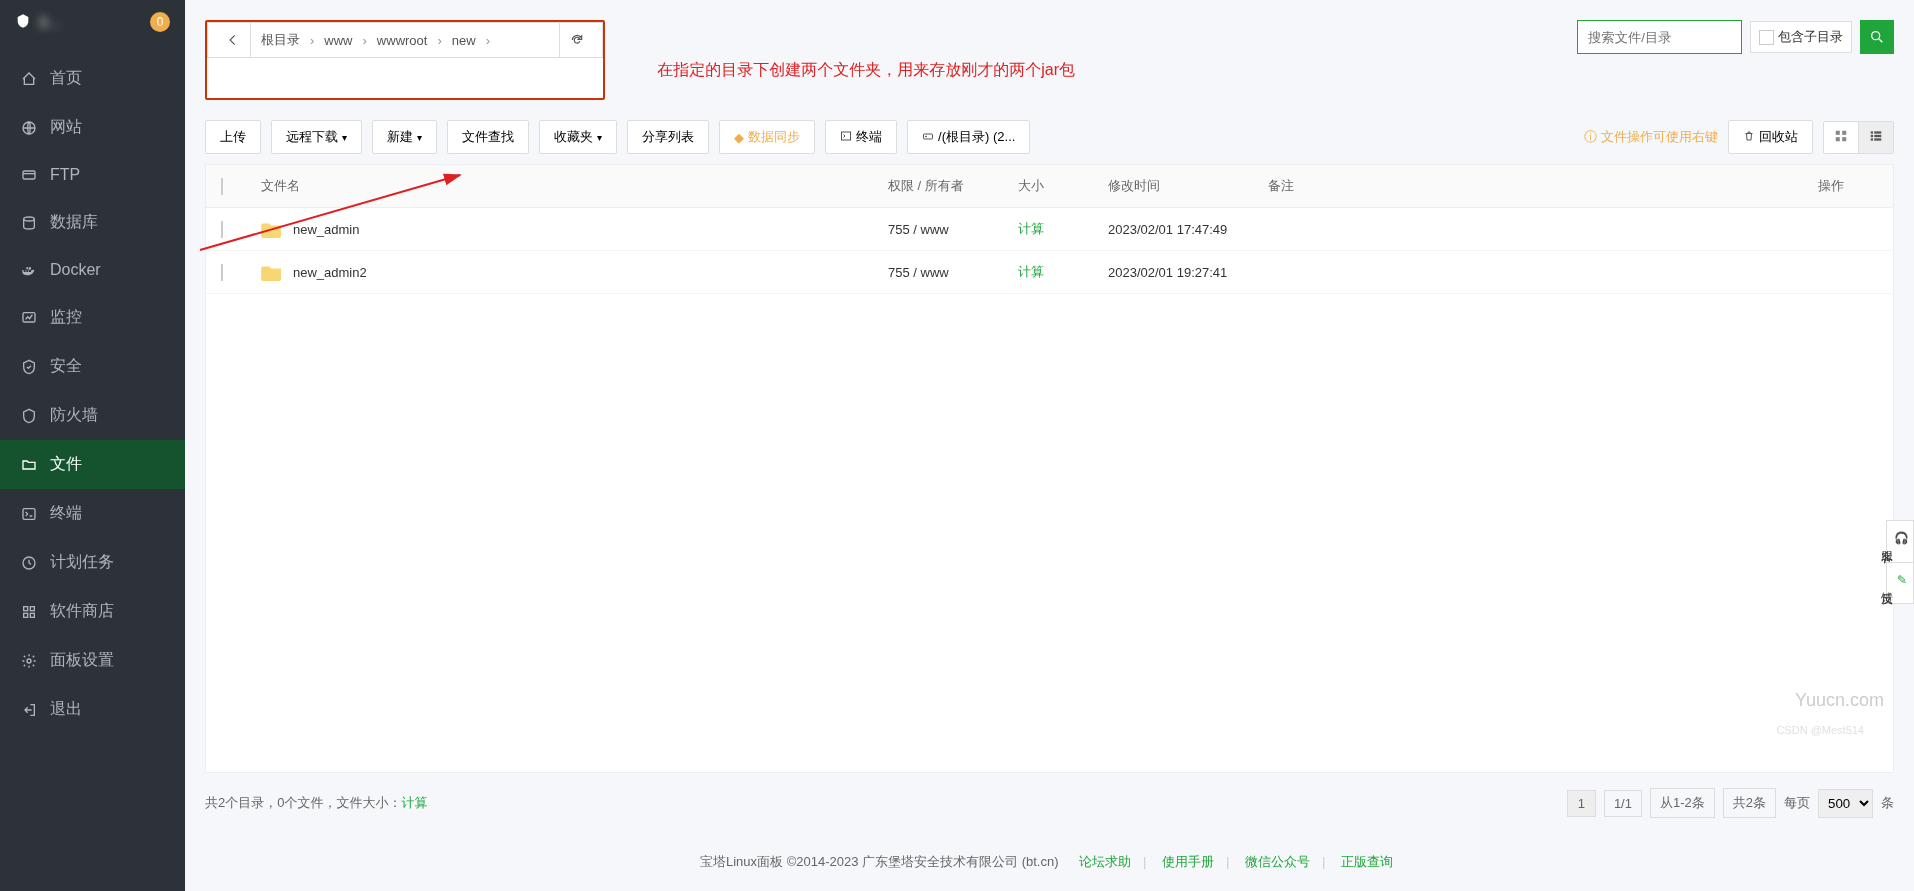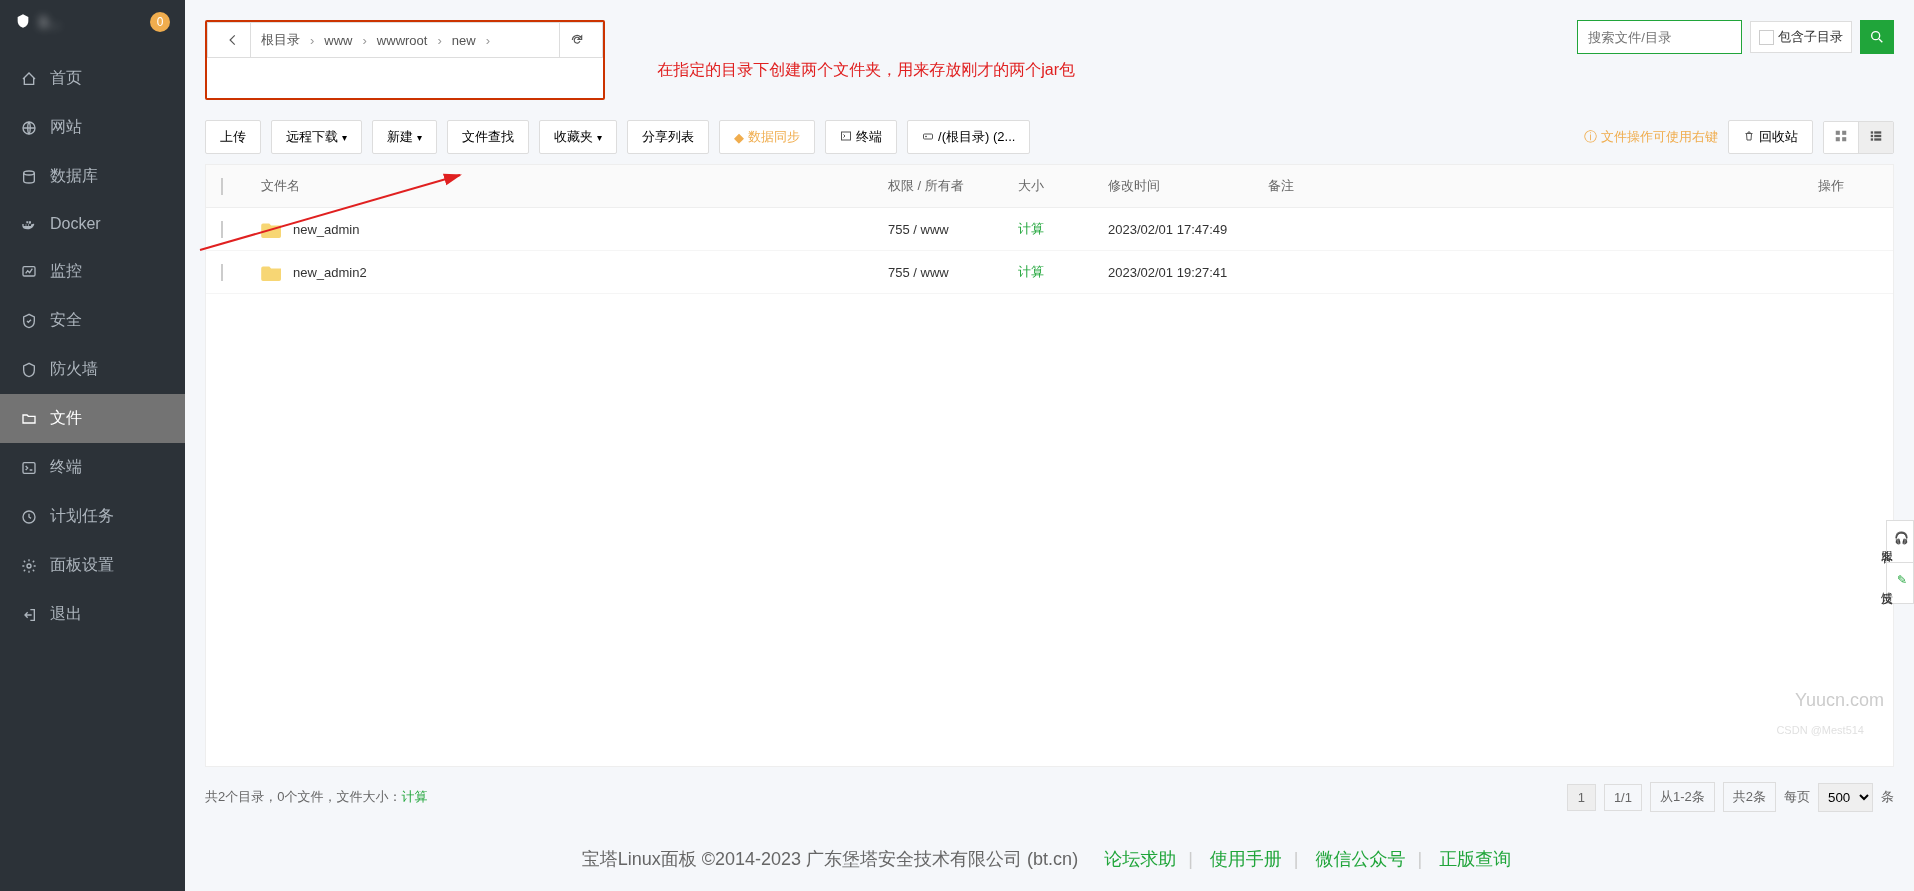--- a/index.html
+++ b/index.html
@@ -7,21 +7,21 @@
     .container { display: flex; min-height: 891px; }
     
     
     .sidebar { width: 185px; background: #2c3238; color: #adb5bd; display: flex; flex-direction: column; }
     .sidebar-header { display: flex; align-items: center; padding: 12px 15px; color: #fff; font-size: 14px; }
     .sidebar-header .logo-icon { margin-right: 8px; }
     .sidebar-header .blur-text { filter: blur(4px); flex: 1; }
     .badge-count { background: #f0ad4e; color: #fff; border-radius: 50%; width: 20px; height: 20px; display: flex; align-items: center; justify-content: center; font-size: 12px; margin-left: auto; }
     .sidebar-items { flex: 1; padding-top: 10px; }
     .sidebar-item { display: flex; align-items: center; padding: 14px 20px; cursor: pointer; color: #adb5bd; }
-    .sidebar-item.active { background: #737373; color: #fff; }
+    .sidebar-item.active { background: #14532d; color: #fff; }
     .sidebar-item .icon { width: 18px; margin-right: 12px; display: flex; align-items: center; justify-content: center; }
     .sidebar-item .label { font-size: 16px; }
     
     
     .main { flex: 1; display: flex; flex-direction: column; background: #f5f7fa; padding: 0; }
     
     
     .top-row { display: flex; align-items: flex-start; padding: 20px 20px 10px 20px; gap: 20px; justify-content: space-between; }
     .breadcrumb-wrapper { flex: 1; position: relative; }
     .breadcrumb-box { border: 2px solid #c30; padding-bottom: 40px; background: #fff; border-radius: 2px; }
@@ -66,21 +66,21 @@
     
     
     .list-footer { display: flex; align-items: center; padding: 15px 20px; color: #666; }
     .list-footer .summary .calc { color: #20a53a; }
     .pagination { margin-left: auto; display: flex; align-items: center; gap: 8px; }
     .page-num { border: 1px solid #ddd; padding: 5px 10px; background: #eee; }
     .page-info { padding: 5px 9px; border: 1px solid #ddd; }
     .page-select { padding: 5px; border: 1px solid #ddd; }
     
     
-    .bottom-bar { text-align: center; padding: 20px; color: #666; font-size: 18px; }
+    .bottom-bar { text-align: center; padding: 20px; color: #666; font-size: 13px; }
     .bottom-bar a { color: #20a53a; text-decoration: none; margin: 0 6px; }
     .bottom-bar .sep2 { color: #ccc; margin: 0 6px; }
     
     
     .float-right { position: fixed; right: 0; top: 520px; display: flex; flex-direction: column; }
     .float-tab { width: 28px; padding: 10px 4px; border: 1px solid #ddd; background: #fff; writing-mode: vertical-rl; text-align: center; font-size: 12px; cursor: pointer; margin-bottom: -1px; }
     .float-tab .ficon { margin-bottom: 6px; display: block; }
     
     
     .watermark1 { position: absolute; bottom: 180px; right: 30px; color: #999; font-size: 18px; opacity: 0.5; }
@@ -115,20 +115,29 @@
             <svg width="16" height="16" viewBox="0 0 24 24" fill="none" stroke="currentColor" stroke-width="2">
               <circle cx="12" cy="12" r="9"></circle>
               <path d="M3 12h18M12 3c2.5 3 2.5 15 0 18M12 3c-2.5 3-2.5 15 0 18"></path>
             </svg>
           </span>
         <span class="label">网站</span>
       </div>
       <div class="sidebar-item">
         <span class="icon">
             <svg width="16" height="16" viewBox="0 0 24 24" fill="none" stroke="currentColor" stroke-width="2">
+              <rect x="3" y="6" width="18" height="12" rx="2"></rect>
+              <path d="M3 10h18"></path>
+            </svg>
+          </span>
+        <span class="label">FTP</span>
+      </div>
+      <div class="sidebar-item">
+        <span class="icon">
+            <svg width="16" height="16" viewBox="0 0 24 24" fill="none" stroke="currentColor" stroke-width="2">
               <ellipse cx="12" cy="6" rx="8" ry="3"></ellipse>
               <path d="M4 6v12c0 1.7 3.6 3 8 3s8-1.3 8-3V6"></path>
             </svg>
           </span>
         <span class="label">数据库</span>
       </div>
       <div class="sidebar-item">
         <span class="icon">
             <svg width="16" height="16" viewBox="0 0 24 24" fill="currentColor">
               <path d="M4 12h3v3H4zm4 0h3v3H8zm4 0h3v3h-3zm-4-4h3v3H8zm4 0h3v3h-3zM2 15c0 3 3 5 8 5 6 0 9-4 10-8-3-1-4 1-4 1s-2-3-5-1H2v3z"></path>
@@ -180,20 +189,31 @@
         <span class="label">终端</span>
       </div>
       <div class="sidebar-item">
         <span class="icon">
             <svg width="16" height="16" viewBox="0 0 24 24" fill="none" stroke="currentColor" stroke-width="2">
               <circle cx="12" cy="12" r="9"></circle>
               <path d="M12 7v5l3 2"></path>
             </svg>
           </span>
         <span class="label">计划任务</span>
+      </div>
+      <div class="sidebar-item">
+        <span class="icon">
+            <svg width="16" height="16" viewBox="0 0 24 24" fill="none" stroke="currentColor" stroke-width="2">
+              <rect x="4" y="4" width="6" height="6"></rect>
+              <rect x="14" y="4" width="6" height="6"></rect>
+              <rect x="4" y="14" width="6" height="6"></rect>
+              <rect x="14" y="14" width="6" height="6"></rect>
+            </svg>
+          </span>
+        <span class="label">软件商店</span>
       </div>
       <div class="sidebar-item">
         <span class="icon">
             <svg width="16" height="16" viewBox="0 0 24 24" fill="none" stroke="currentColor" stroke-width="2">
               <circle cx="12" cy="12" r="3"></circle>
               <path d="M12 2v3M12 19v3M4.2 4.2l2.1 2.1M17.7 17.7l2.1 2.1M2 12h3M19 12h3M4.2 19.8l2.1-2.1M17.7 6.3l2.1-2.1"></path>
             </svg>
           </span>
         <span class="label">面板设置</span>
       </div>

